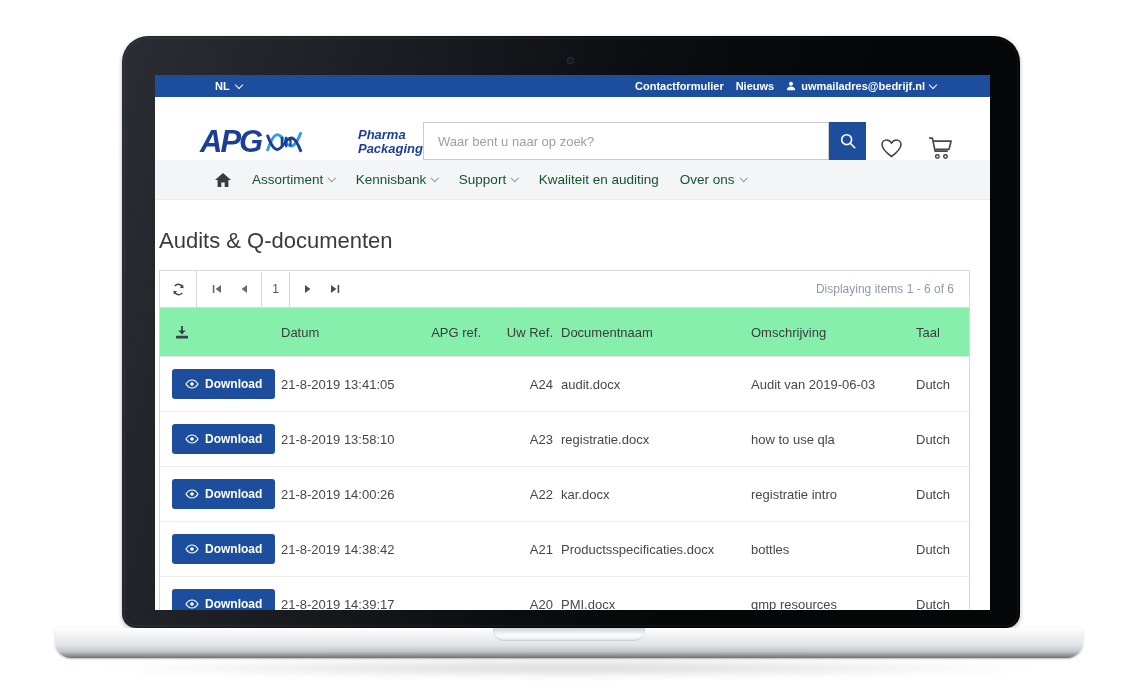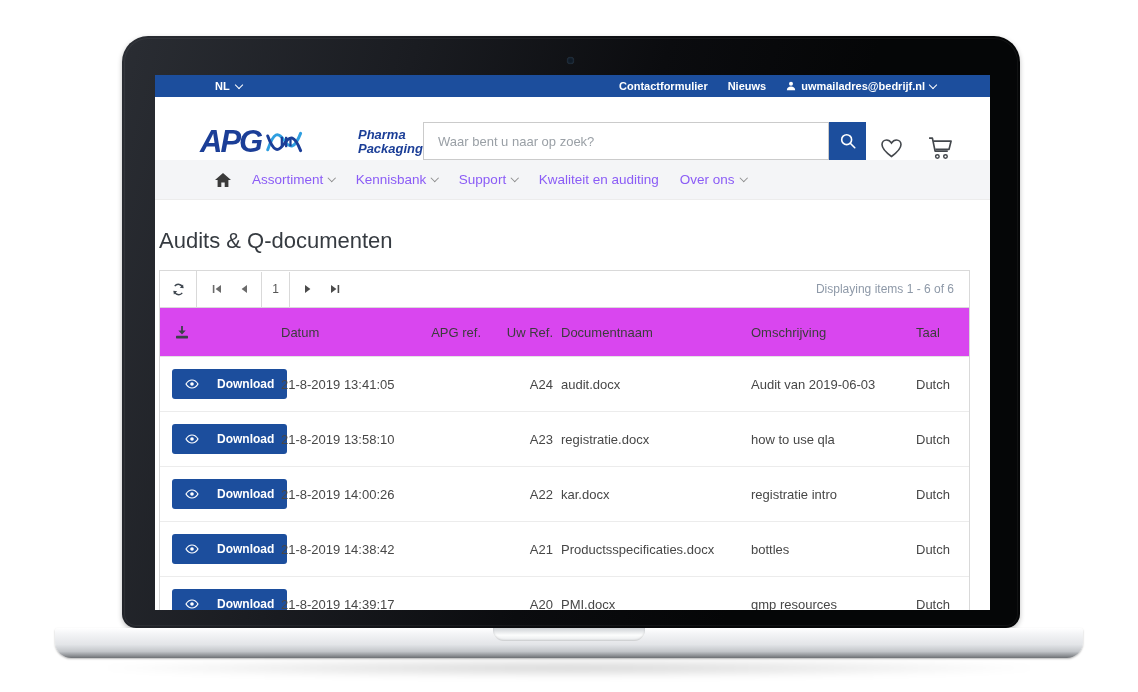--- a/index.html
+++ b/index.html
@@ -28,21 +28,21 @@
         background:linear-gradient(180deg,#cfd2d6 0%,#fcfdfd 55%,#e7e9eb 100%);
         box-shadow:inset 0 -1px 2px rgba(0,0,0,.14);}
   .floor-shadow{position:absolute;left:85px;top:658px;width:968px;height:20px;
         background:radial-gradient(ellipse at center,rgba(0,0,0,.16) 0%,rgba(0,0,0,0) 70%);
         filter:blur(3px);}
 
   
   .topbar{height:22px;background:var(--accent);display:flex;align-items:center;color:#fff;
           font-size:11px;font-weight:bold;padding:0 54px 0 60px;}
   .lang{display:flex;align-items:center;gap:6px;cursor:pointer;}
-  .top-right{margin-left:auto;display:flex;align-items:center;gap:20px;justify-content:flex-end;}
+  .top-right{margin-left:auto;display:flex;align-items:center;gap:12px;justify-content:flex-end;}
   .top-right a{color:#fff;text-decoration:none;cursor:pointer;}
   .account{display:flex;align-items:center;gap:5px;cursor:pointer;}
   .chev{width:5px;height:5px;border-right:1.5px solid currentColor;border-bottom:1.5px solid currentColor;
         display:inline-block;transform:rotate(45deg);margin-top:-3px;}
   .chev-gray{border-color:#8a8a8a;width:4.5px;height:4.5px;}
 
   .siteheader{height:63px;display:flex;align-items:flex-end;padding-left:45px;background:#fff;}
   .logo{display:flex;align-items:center;gap:5px;width:223px;cursor:pointer;}
   .logo-apg{font-size:31px;font-weight:bold;font-style:italic;color:var(--logo-blue);letter-spacing:-2px;}
   .logo-sub{display:flex;flex-direction:column;font-size:13px;font-weight:bold;font-style:italic;
@@ -51,47 +51,47 @@
   .search input{width:406px;height:38px;border:1px solid #cbcbcb;padding:0 14px;font-size:13px;
             color:#555;outline:none;box-sizing:border-box;border-radius:0;
             font-family:"Liberation Sans",sans-serif;}
   .search input::placeholder{color:#9aa0a6;}
   .search-btn{width:37px;height:38px;background:var(--accent);border:none;cursor:pointer;
             display:flex;align-items:center;justify-content:center;padding:0;}
   .hdr-icon{margin-left:22px;cursor:pointer;display:block;}
   .hdr-icon.first{margin-left:12px;}
 
   .mainnav{height:39px;background:#f4f5f7;display:flex;align-items:center;gap:21px;
-           padding-left:60px;font-size:13.5px;color:#8b5cf6;border-bottom:1px solid #ececec;}
+           padding-left:60px;font-size:13.5px;color:#14532d;border-bottom:1px solid #ececec;}
   .nav-item{display:flex;align-items:center;gap:6px;cursor:pointer;}
 
   .content{padding:0 12px 0 4px;}
   .page-title{margin:28px 0 16px 0;font-size:22px;font-weight:400;color:#363b41;}
 
   .tablebox{border:1px solid #d9d9d9;width:809px;box-sizing:content-box;background:#fff;}
   .pagbar{height:36px;display:flex;align-items:center;border-bottom:1px solid #d9d9d9;
           font-size:12px;color:#666;}
   .refresh-cell{width:37px;height:36px;border-right:1px solid #d9d9d9;display:flex;
           align-items:center;justify-content:center;background:none;border-top:none;border-left:none;border-bottom:none;cursor:pointer;}
   .pag-group{display:flex;align-items:center;height:100%;margin-left:6px;}
   .pbtn{width:27px;height:36px;display:flex;align-items:center;justify-content:center;
           background:none;border:none;cursor:pointer;padding:0;}
   .pagebox{width:27px;height:35px;display:flex;align-items:center;justify-content:center;
           border-left:1px solid #d9d9d9;border-right:1px solid #d9d9d9;color:#555;margin:0 4px;
           font-size:12px;}
   .pagstatus{margin-left:auto;padding-right:15px;color:#8e99a8;}
 
   .thead,.tr{display:grid;grid-template-columns:121px 130px 70px 72px 190px 163px 63px;align-items:center;}
-  .thead{height:48px;background:#d946ef;border-bottom:1px solid #e3e3e3;font-size:13px;color:#3c3c3c;}
+  .thead{height:48px;background:#86efac;border-bottom:1px solid #e3e3e3;font-size:13px;color:#3c3c3c;}
   .th-dl{padding-left:15px;display:flex;align-items:center;}
   .cell-c{text-align:right;}
   .cell-pl{padding-left:8px;}
   .cell-pl10{padding-left:10px;}
   .tr{height:54px;border-bottom:1px solid #ececec;font-size:13px;color:#474747;background:#fff;}
-  .dl-btn{margin-left:12px;height:30px;display:inline-flex;align-items:center;gap:18px;
+  .dl-btn{margin-left:12px;height:30px;display:inline-flex;align-items:center;gap:6px;
           background:var(--accent);color:#fff;border:none;border-radius:3px;padding:0 13px;
           font-size:12px;font-weight:bold;cursor:pointer;font-family:"Liberation Sans",sans-serif;text-align:center;}
 </style>
 </head>
 <body>
 
 <div class="stage">
 
   <div class="hinge hinge-l"></div>
   <div class="hinge hinge-r"></div>

